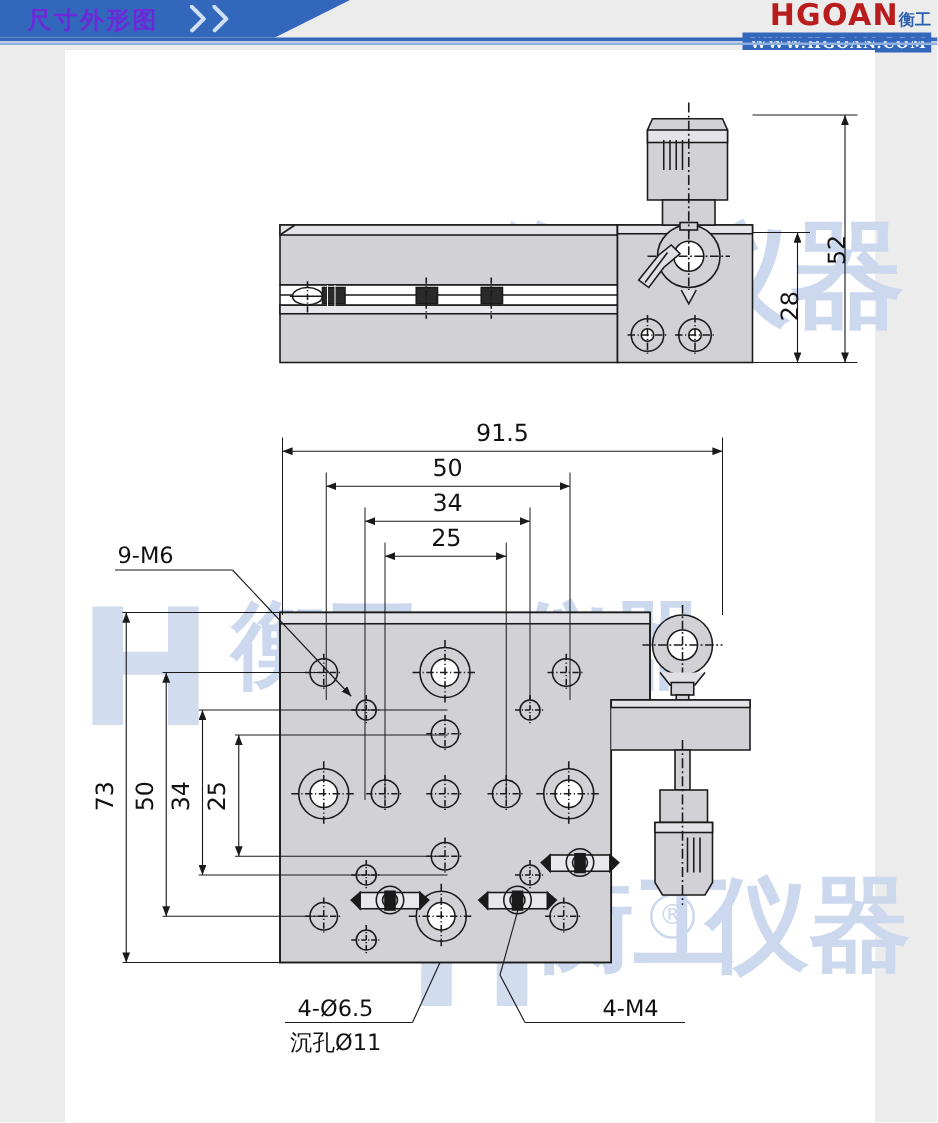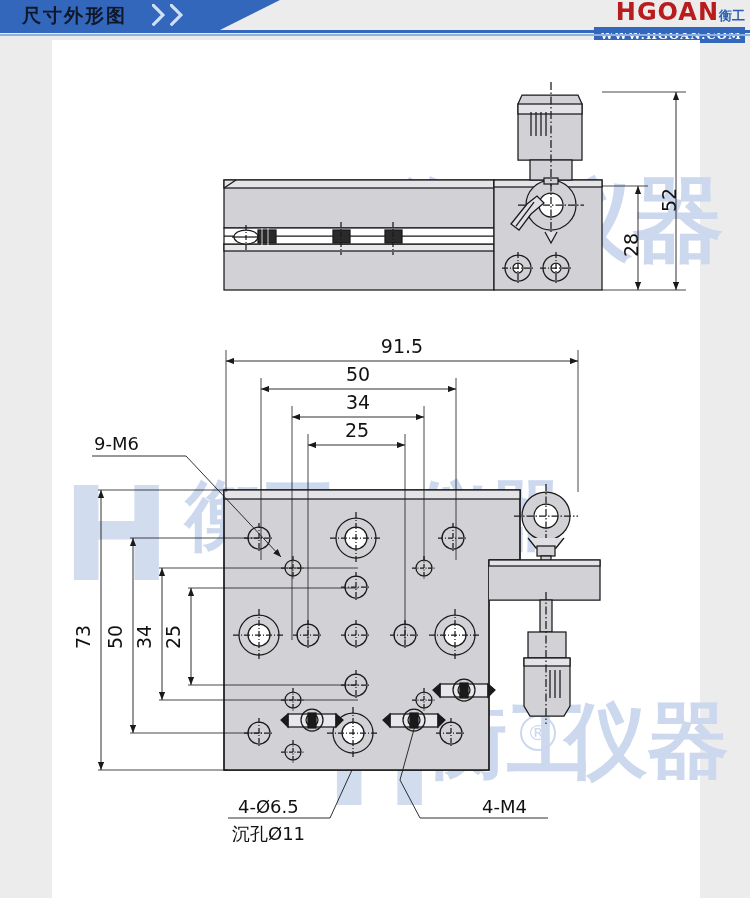--- a/index.html
+++ b/index.html
@@ -5,21 +5,21 @@
   html,body{margin:0;padding:0;background:#ffffff;}
   body{width:750px;height:898px;font-family:"Liberation Sans",sans-serif;overflow:hidden;}
   #page{position:relative;width:750px;height:898px;background:#ececec;}
 
   
   #header{position:absolute;left:0;top:0;width:750px;height:38px;background:#ececec;}
   #header-band{position:absolute;left:0;top:0;width:750px;height:30px;background:#ececec;}
   #title-tab{position:absolute;left:0;top:0;width:220px;height:30px;background:#3367bc;}
   #title-tab-slope{position:absolute;left:220px;top:0;width:60px;height:30px;
       background:#3367bc;clip-path:polygon(0 0,100% 0,0 100%);}
-  #title-text{position:absolute;left:22px;top:3px;color:#0f172a;font-size:19px;font-weight:bold;
+  #title-text{position:absolute;left:22px;top:3px;color:#6d28d9;font-size:19px;font-weight:bold;
       letter-spacing:2px;font-family:"DejaVu Sans",sans-serif;}
   .chev{position:absolute;top:4px;width:13px;height:22px;}
   .chev svg{display:block;}
   #chev1{left:152px;}
   #chev2{left:170px;}
   #logo-box{position:absolute;right:5px;top:2px;width:170px;height:36px;text-align:right;}
   #logo-mark{font-size:24px;font-weight:bold;color:#b91c1c;letter-spacing:1px;line-height:20px;
       font-family:"DejaVu Sans",sans-serif;}
   #logo-cn{font-size:13px;font-weight:bold;color:#2a5fb0;}
   #logo-url{margin-top:1px;font-size:11.5px;font-weight:bold;color:#ffffff;background:#3367bc;

